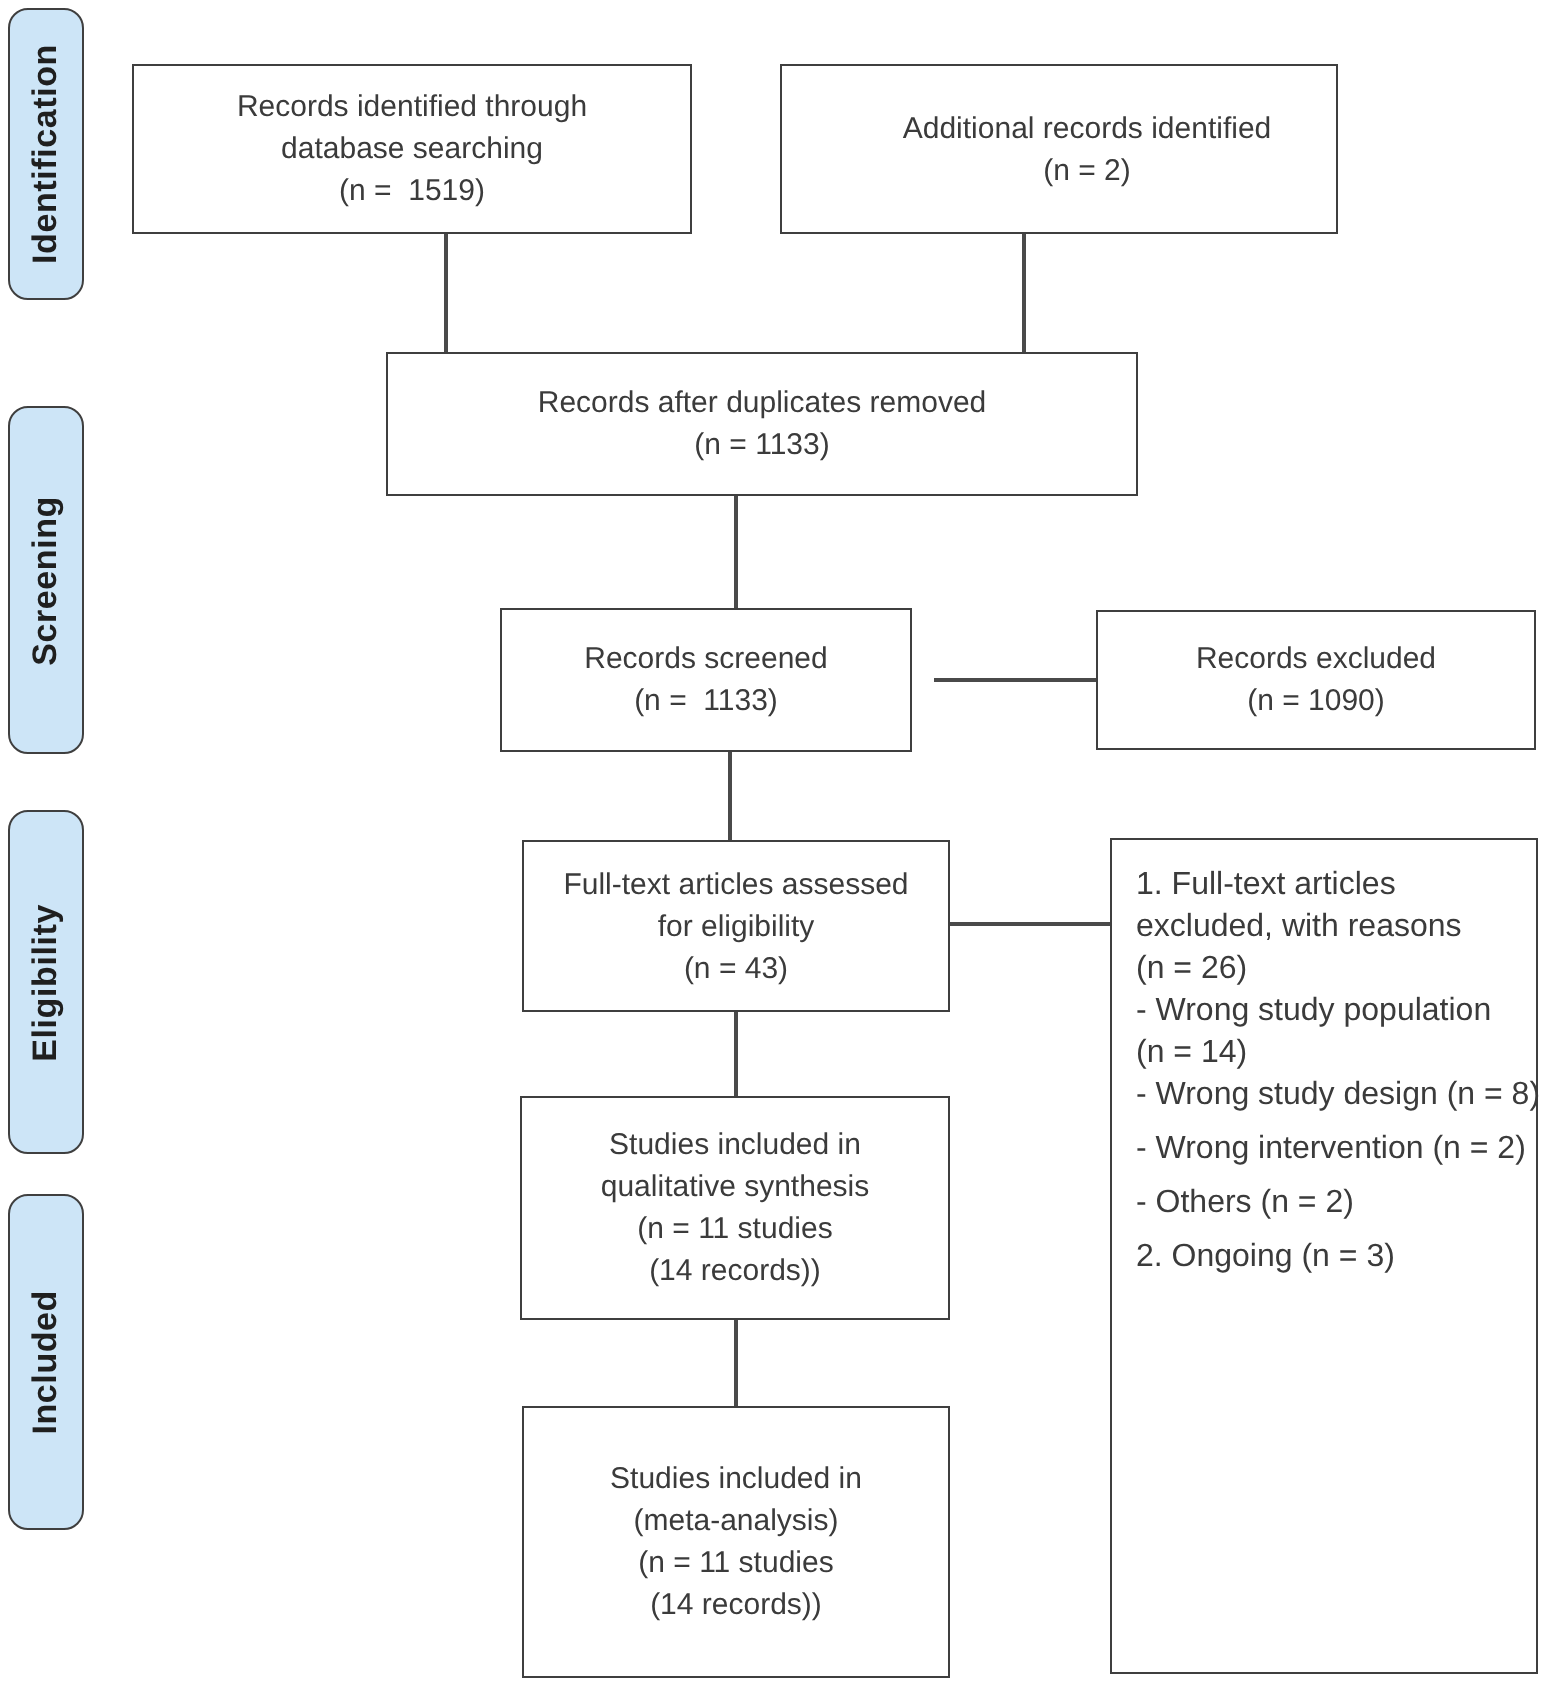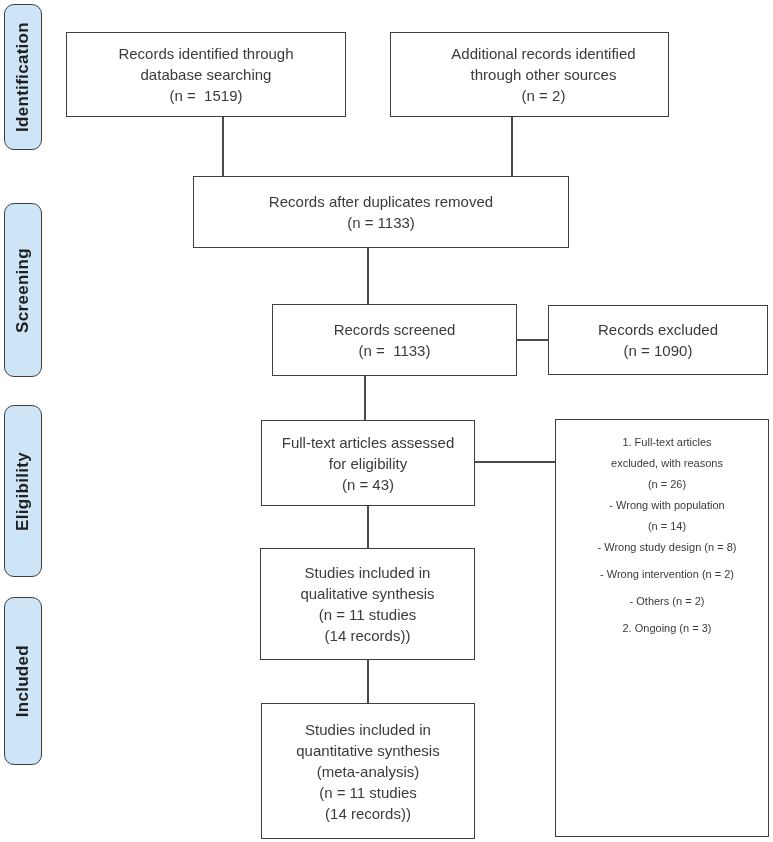--- a/index.html
+++ b/index.html
@@ -43,24 +43,24 @@
     justify-content: center;
     align-items: center;
     text-align: center;
     font-size: 15px;
     line-height: 21px;
     color: #3b3b3b;
   }
   .fbox .l { white-space: pre; }
   .fbox.left-align {
     justify-content: flex-start;
-    align-items: center;
+    align-items: flex-start;
     text-align: left;
     padding: 12px 2px 0 12px;
-    font-size: 11px;
+    font-size: 16px;
     line-height: 21px;
   }
   .l.gap { margin-top: 6px; }
   .vline { position: absolute; width: 2px; background: #4a4a4a; }
   .hline { position: absolute; height: 2px; background: #4a4a4a; }
 </style>
 </head>
 <body>
 
 <div id="canvas">
@@ -88,65 +88,63 @@
   <div class="vline" style="left:367px; top:659px; height:45px;"></div>
 
   <div class="fbox" style="left:66px; top:32px; width:280px; height:85px;">
     <div class="l">Records identified through</div>
     <div class="l">database searching</div>
     <div class="l">(n =  1519)</div>
   </div>
 
   <div class="fbox" style="left:390px; top:32px; width:279px; height:85px;padding-left:28px;">
     <div class="l">Additional records identified</div>
-    <div class="l">through other sources</div>
     <div class="l">(n = 2)</div>
   </div>
 
   <div class="fbox" style="left:193px; top:176px; width:376px; height:72px;">
     <div class="l">Records after duplicates removed</div>
     <div class="l">(n = 1133)</div>
   </div>
 
-  <div class="fbox" style="left:272px; top:304px; width:245px; height:72px;">
+  <div class="fbox" style="left:250px; top:304px; width:206px; height:72px;">
     <div class="l">Records screened</div>
     <div class="l">(n =  1133)</div>
   </div>
 
   <div class="fbox" style="left:548px; top:305px; width:220px; height:70px;">
     <div class="l">Records excluded</div>
     <div class="l">(n = 1090)</div>
   </div>
 
   <div class="fbox" style="left:261px; top:420px; width:214px; height:86px;">
     <div class="l">Full-text articles assessed</div>
     <div class="l">for eligibility</div>
     <div class="l">(n = 43)</div>
   </div>
 
   <div class="fbox left-align" style="left:555px; top:419px; width:214px; height:418px;">
     <div class="l">1. Full-text articles</div>
     <div class="l">excluded, with reasons</div>
     <div class="l">(n = 26)</div>
-    <div class="l">- Wrong with population</div>
+    <div class="l">- Wrong study population</div>
     <div class="l">(n = 14)</div>
     <div class="l">- Wrong study design (n = 8)</div>
     <div class="l gap">- Wrong intervention (n = 2)</div>
     <div class="l gap">- Others (n = 2)</div>
     <div class="l gap">2. Ongoing (n = 3)</div>
   </div>
 
   <div class="fbox" style="left:260px; top:548px; width:215px; height:112px;">
     <div class="l">Studies included in</div>
     <div class="l">qualitative synthesis</div>
     <div class="l">(n = 11 studies</div>
     <div class="l">(14 records))</div>
   </div>
 
   <div class="fbox" style="left:261px; top:703px; width:214px; height:136px;">
     <div class="l">Studies included in</div>
-    <div class="l">quantitative synthesis</div>
     <div class="l">(meta-analysis)</div>
     <div class="l">(n = 11 studies</div>
     <div class="l">(14 records))</div>
   </div>
 
 </div>
 
 </body></html>

